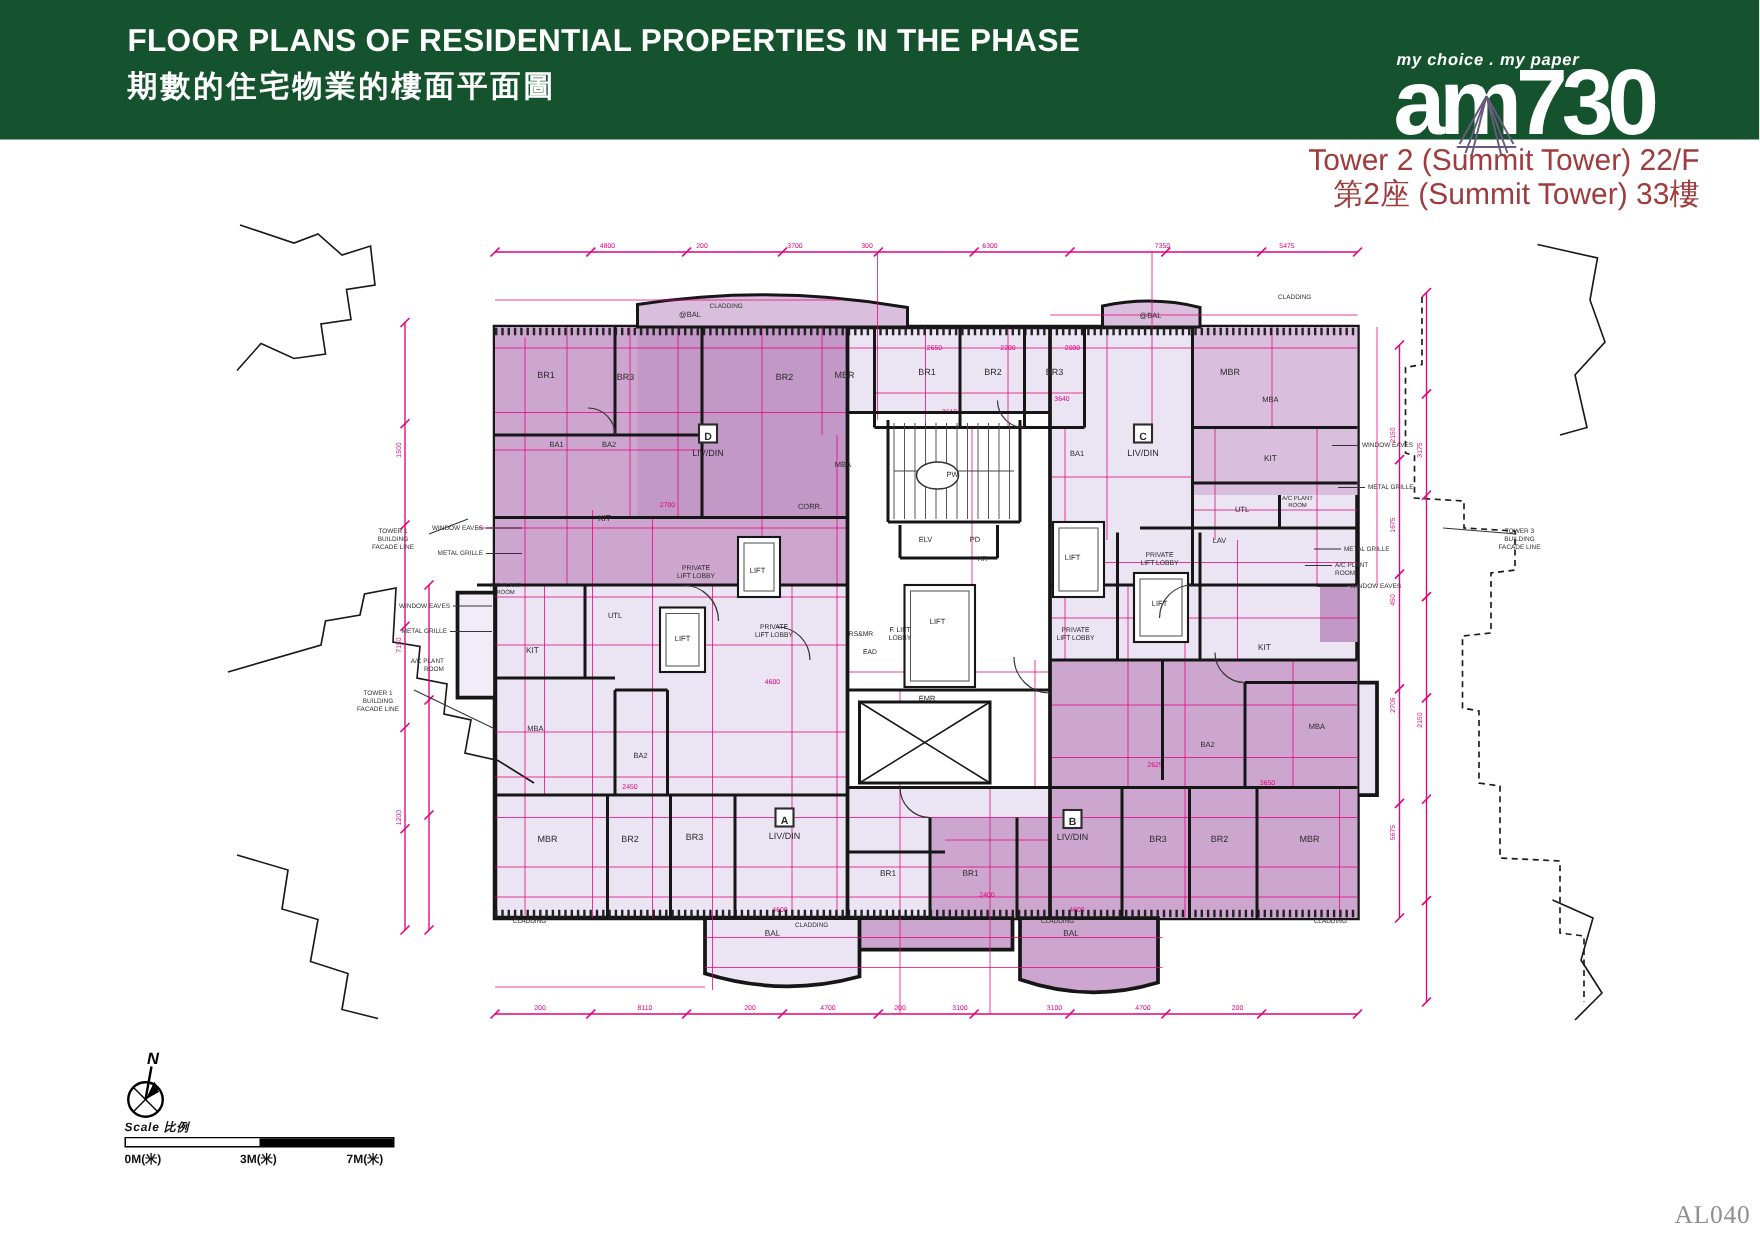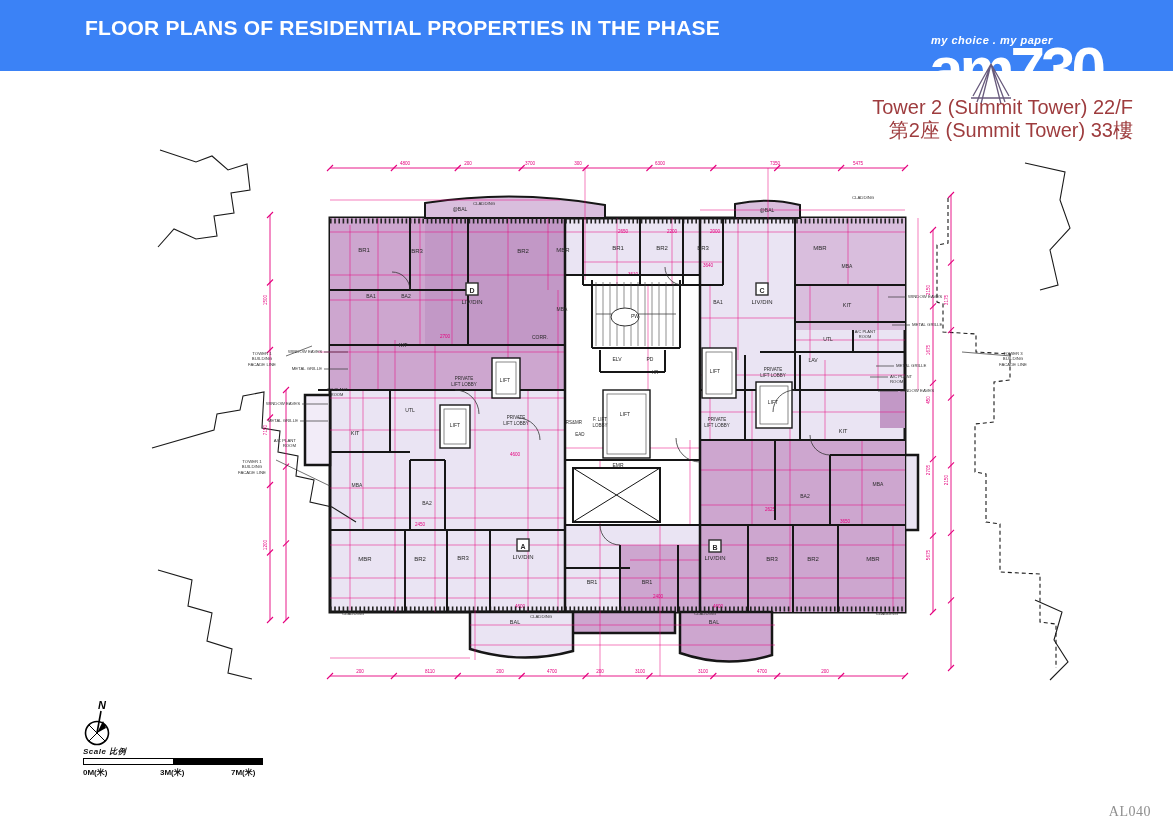--- a/index.html
+++ b/index.html
@@ -1,51 +1,52 @@
 <!DOCTYPE html>
 <html><head>
 <meta charset="utf-8">
 <style>
   html,body{margin:0;padding:0;background:#fff;}
   .page{position:relative;width:1173px;height:826px;background:#fff;overflow:hidden;
         font-family:"Liberation Sans",sans-serif;}
   
-  .hdr{position:absolute;left:0;top:0;width:100%;height:71px;background:#3b82f6;}
+  .hdr{position:absolute;left:0;top:0;width:100%;height:93px;background:#14532d;}
   .hdr-title-en{position:absolute;left:85px;top:16px;color:#fff;font-size:21px;font-weight:bold;letter-spacing:.2px;}
   .hdr-title-zh{position:absolute;left:85px;top:44px;color:#fff;font-size:20px;font-weight:bold;letter-spacing:2px;}
   
   .logo{position:absolute;right:44px;top:26px;width:200px;height:80px;color:#fff;}
   .logo-tag{position:absolute;left:2px;top:8px;font-size:11px;font-weight:bold;font-style:italic;letter-spacing:.5px;white-space:nowrap;}
   .logo-name{position:absolute;left:0;top:12px;font-size:62px;font-weight:bold;letter-spacing:-4px;line-height:1;white-space:nowrap;}
   .logo-bridge{position:absolute;left:42px;top:36px;}
   
   .plan-hd{position:absolute;right:40px;top:96px;text-align:right;color:#9e3c3e;font-size:20px;line-height:23px;}
   
   .scale{position:absolute;left:83px;top:746px;width:182px;font-size:8px;color:#111;}
   .scale-label{font-weight:bold;letter-spacing:.5px;font-style:italic;}
   .scale-bar{position:absolute;left:0;top:12px;width:178px;height:5px;border:1px solid #000;}
   .scale-bar .half-w{position:absolute;left:0;top:0;width:50%;height:100%;background:#fff;}
   .scale-bar .half-b{position:absolute;left:50%;top:0;width:50%;height:100%;background:#000;}
   .scale-ticks{position:absolute;top:21px;left:0;width:182px;font-weight:bold;}
   .scale-ticks span{position:absolute;white-space:nowrap;}
   .t0{left:0;} .t1{left:77px;} .t2{left:148px;}
   
-  .pageno{position:absolute;right:22px;bottom:6px;font-family:"Liberation Serif",serif;
-          font-size:14px;color:#8f8f8f;letter-spacing:.5px;}
+  .pageno{position:absolute;right:6px;bottom:6px;font-family:"Liberation Serif",serif;
+          font-size:17px;color:#8f8f8f;letter-spacing:.5px;}
   
   #plan-svg{position:absolute;left:0;top:0;}
   #plan-svg text{font-family:"Liberation Sans",sans-serif;}
 </style>
 </head>
 <body>
 
 <div class="page">
 
   <div class="hdr">
     <div class="hdr-title-en">FLOOR PLANS OF RESIDENTIAL PROPERTIES IN THE PHASE</div>
+    <div class="hdr-title-zh">期數的住宅物業的樓面平面圖</div>
     <div class="logo">
       <div class="logo-tag">my choice . my paper</div>
       <div class="logo-name">am730</div>
       <svg class="logo-bridge" width="40" height="44" viewBox="0 0 40 44">
         <g stroke="#685a7c" stroke-width="1.3" fill="none">
           <path d="M20,2 L10,42 M20,2 L30,42 M20,2 L2,34 M20,2 L38,34 M20,2 L6,40 M20,2 L34,40"></path>
           <path d="M0,36 L40,36"></path>
         </g>
       </svg>
     </div>

